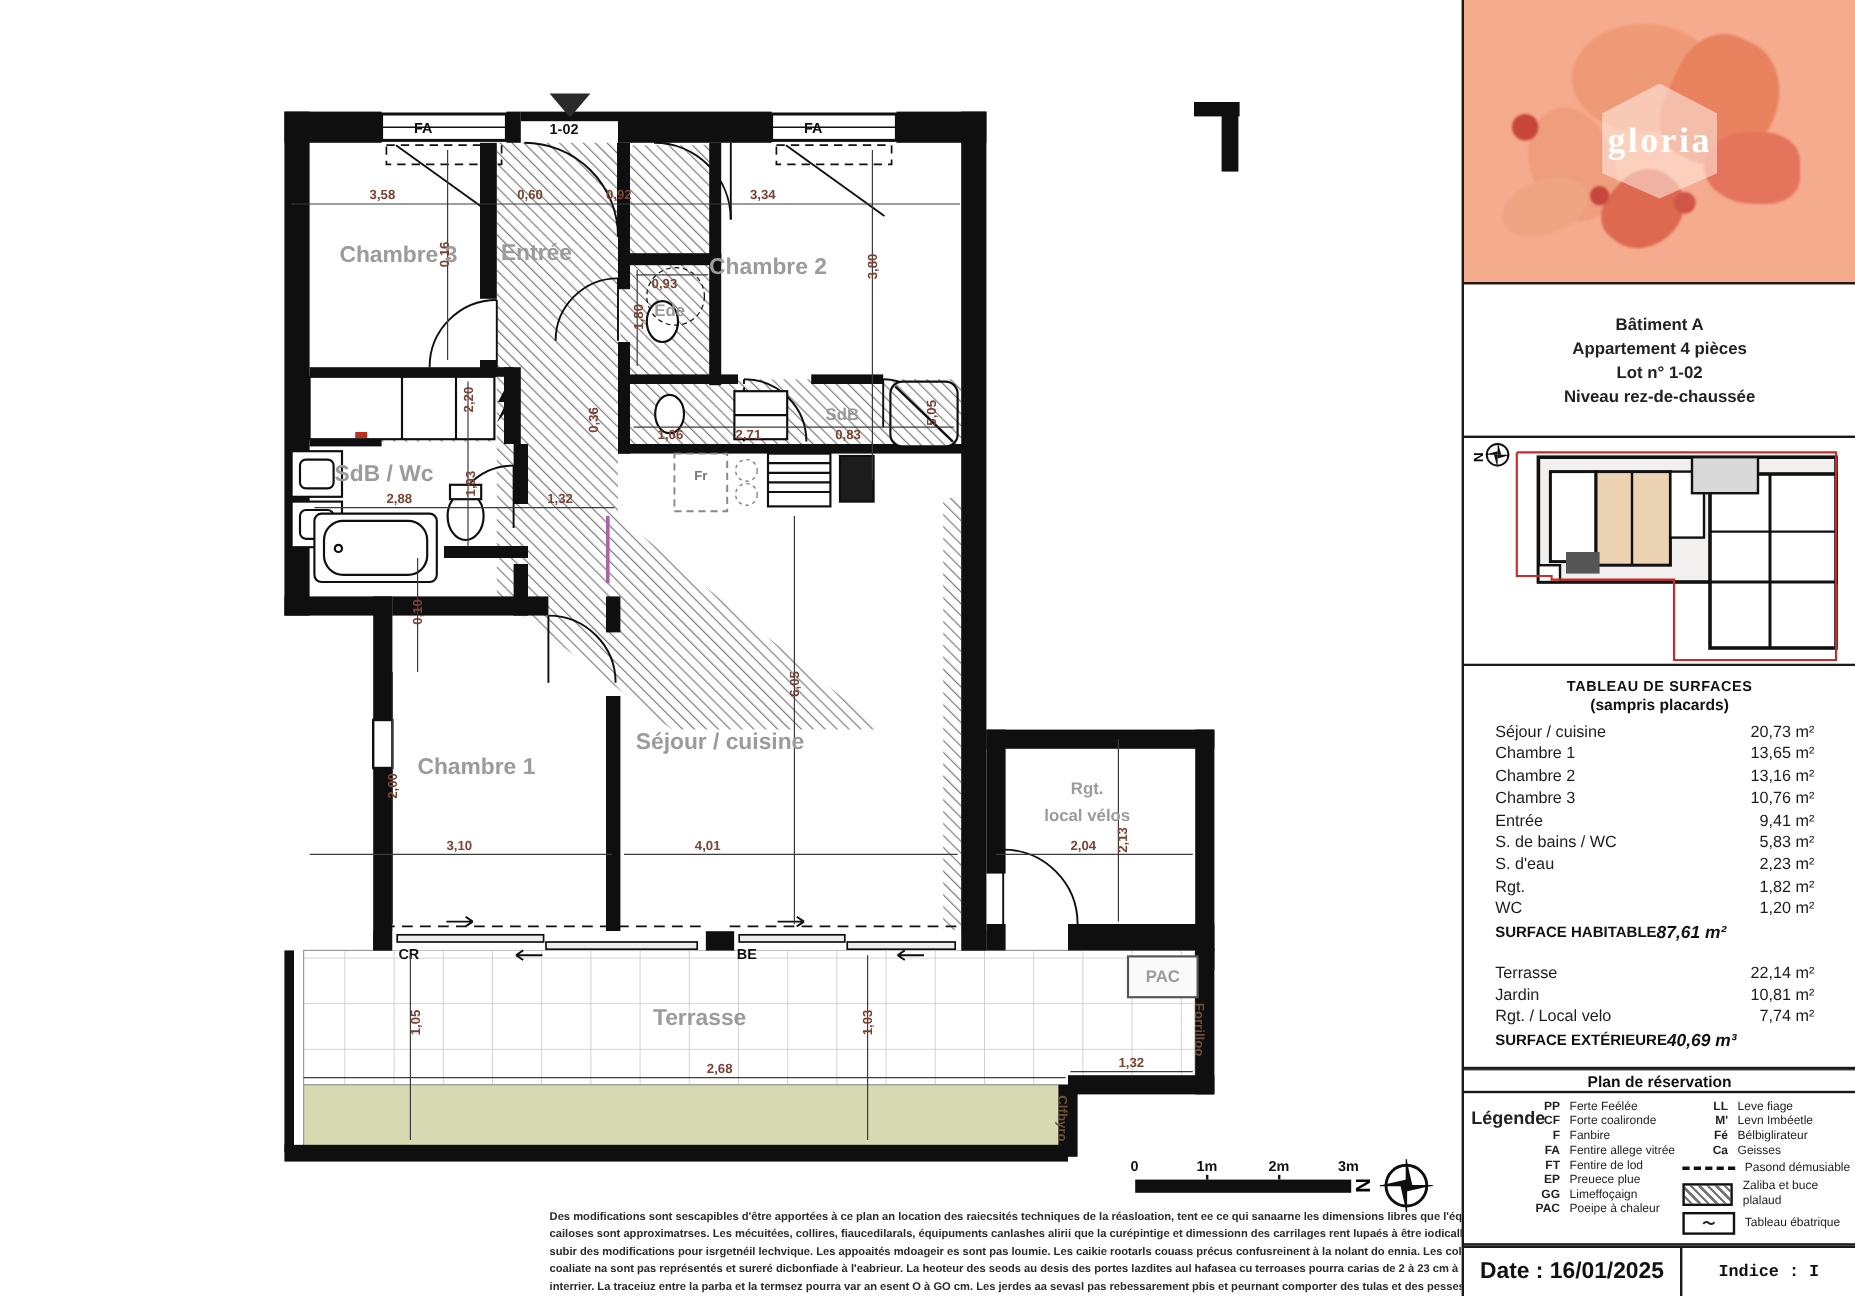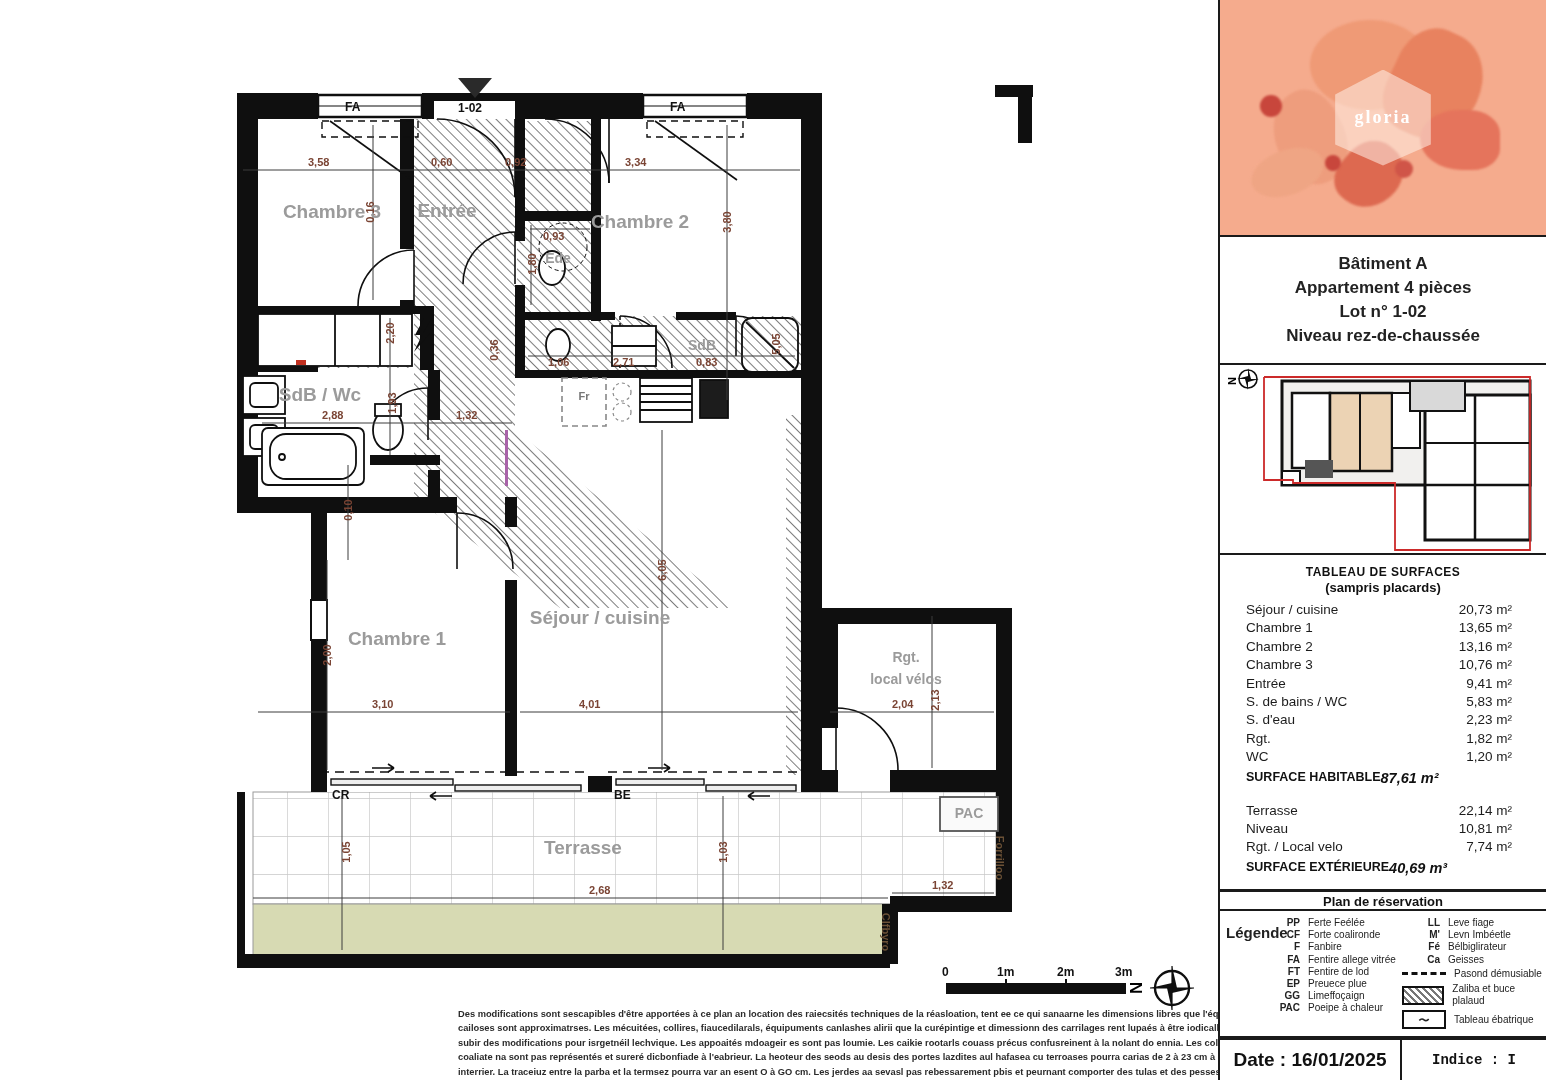--- a/index.html
+++ b/index.html
@@ -8,24 +8,24 @@
   
   #sidebar{position:absolute;left:1218px;top:0;width:328px;height:1080px;
            border-left:2px solid #1a1a1a;box-sizing:border-box;background:#fff;}
   .sb-block{box-sizing:border-box;border-bottom:2px solid #1a1a1a;}
   #logo-block{position:relative;height:237px;background:#f5ab8d;overflow:hidden;}
   .blob{position:absolute;border-radius:50%;filter:blur(1px);}
   #logo-badge{position:absolute;left:50%;top:50%;transform:translate(-50%,-50%);
       width:104px;height:96px;background:rgba(255,240,232,0.55);
       clip-path:polygon(50% 0,96% 26%,96% 78%,50% 100%,4% 78%,4% 26%);
       display:flex;align-items:center;justify-content:center;}
-  #logo-badge span{font-family:"Liberation Serif",serif;font-size:18px;color:#fff;
+  #logo-badge span{font-family:"Liberation Serif",serif;font-size:30px;color:#fff;
       letter-spacing:2px;font-weight:600;}
   #header-block{height:128px;display:flex;flex-direction:column;align-items:center;
-      justify-content:center;gap:4px;font-size:17px;font-weight:600;color:#222;}
+      justify-content:center;gap:4px;font-size:14px;font-weight:600;color:#222;}
   #keyplan-block{height:190px;position:relative;background:#fff;}
   #surface-block{height:336px;padding:8px 0 0 0;position:relative;}
   #surface-block h1{margin:2px 0 0;text-align:center;font-size:12px;letter-spacing:.5px;}
   #surface-block h2{margin:1px 0 6px;text-align:center;font-size:13px;font-weight:700;}
   .srow{display:flex;justify-content:space-between;padding:0 34px 0 26px;
         font-size:13.5px;line-height:18.4px;color:#1c1c1c;}
   .srow .val{text-align:right;}
   .stotal{display:flex;padding:3px 34px 0 26px;
         font-size:12.5px;font-weight:700;}
   .stotal .val{font-style:italic;font-size:14.5px;}
@@ -454,21 +454,21 @@
       <div class="stotal">
           <span>SURFACE HABITABLE</span>
           <span class="val">87,61 m²</span>
         </div>
       <div class="sgap"></div>
       <div class="srow">
           <span>Terrasse</span>
           <span class="val">22,14  m²</span>
         </div>
       <div class="srow">
-          <span>Niveau</span>
+          <span>Jardin</span>
           <span class="val">10,81  m²</span>
         </div>
       <div class="srow">
           <span>Rgt. /  Local velo</span>
           <span class="val">7,74  m²</span>
         </div>
       <div class="stotal">
           <span>SURFACE EXTÉRIEURE</span>
           <span class="val">40,69 m³</span>
         </div>

